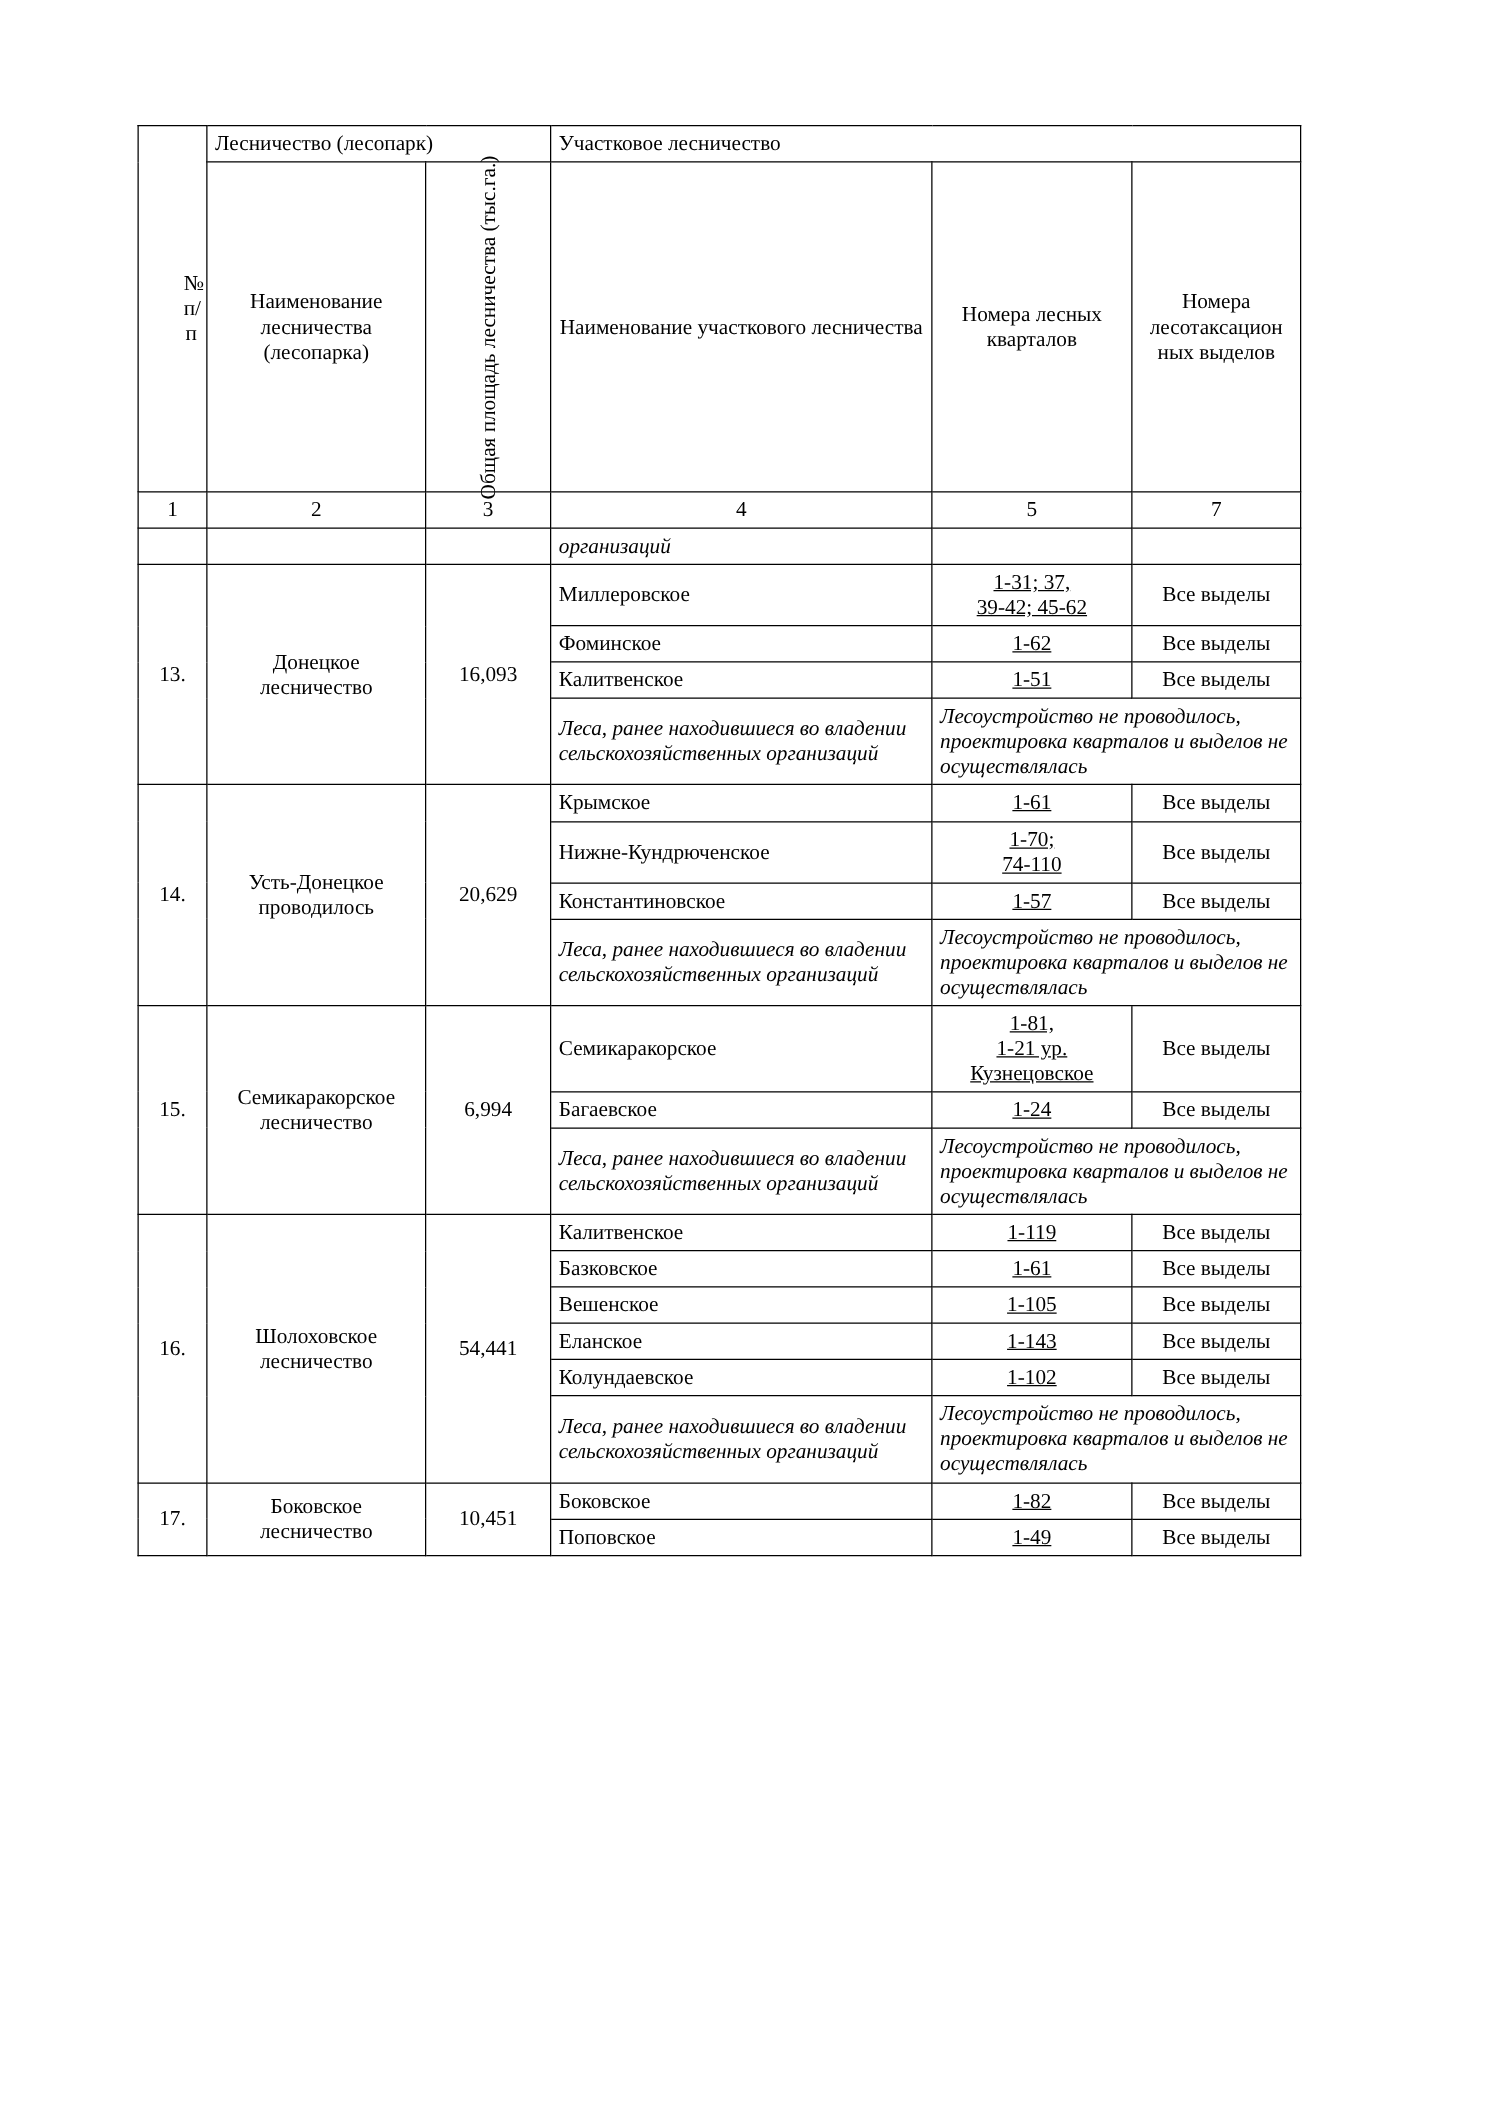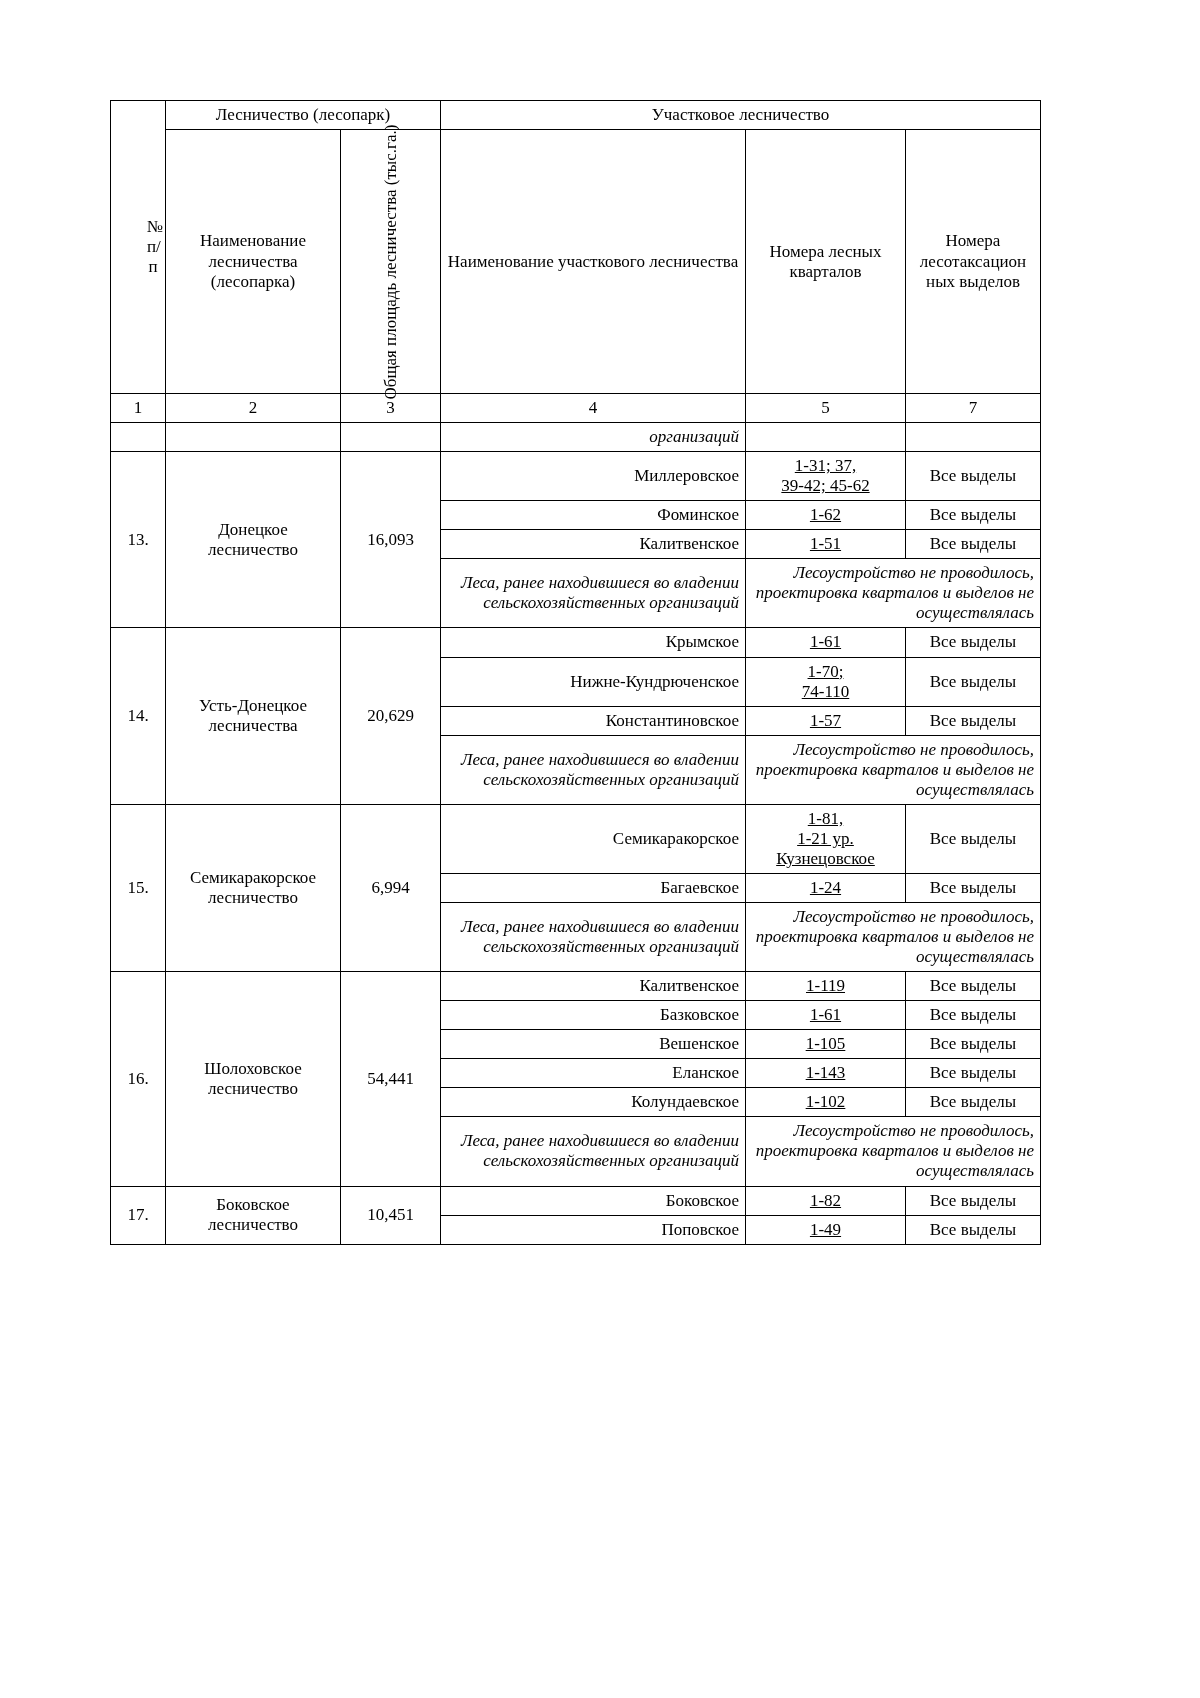--- a/index.html
+++ b/index.html
@@ -34,23 +34,23 @@
   }
   table.doc td, table.doc th {
     border: 1px solid #000000;
     padding: 4px 6px;
     vertical-align: middle;
     font-size: 17px;
     line-height: 1.18;
     font-weight: normal;
   }
   .c-center { text-align: center; }
-  .c-left { text-align: right; }
+  .c-left { text-align: left; }
   .ital { font-style: italic; }
-  .hdr-group { text-align: center; font-size: 17px; }
+  .hdr-group { font-size: 17px; }
   .hdr-cell { text-align: center; font-size: 17px; }
   .rot-wrap {
     height: 255px;
     position: relative;
   }
   .rot {
     position: absolute;
     left: 50%;
     top: 50%;
     transform: translate(-50%, -50%) rotate(-90deg);
@@ -145,21 +145,21 @@
             <td class="c-left pad-sm">Калитвенское</td>
             <td class="c-center nowrap-lines pad-sm">1-51</td>
             <td class="c-center pad-sm">Все выделы</td>
           </tr>
           <tr>
             <td class="c-left tall-note">Леса, ранее находившиеся во владении сельскохозяйственных организаций</td>
             <td class="c-left tall-note" colspan="2">Лесоустройство не проводилось, проектировка кварталов и выделов не осуществлялась</td>
           </tr>
           <tr>
             <td class="c-center" rowspan="4">14.</td>
-            <td class="c-center" rowspan="4">Усть-Донецкое лесничества</td>
+            <td class="c-center" rowspan="4">Усть-Донецкое проводилось</td>
             <td class="c-center" rowspan="4">20,629</td>
             <td class="c-left pad-sm">Крымское</td>
             <td class="c-center nowrap-lines pad-sm">1-61</td>
             <td class="c-center pad-sm">Все выделы</td>
           </tr>
           <tr>
             <td class="c-left pad-sm">Нижне-Кундрюченское</td>
             <td class="c-center nowrap-lines pad-sm">1-70;
 74-110</td>
             <td class="c-center pad-sm">Все выделы</td>

